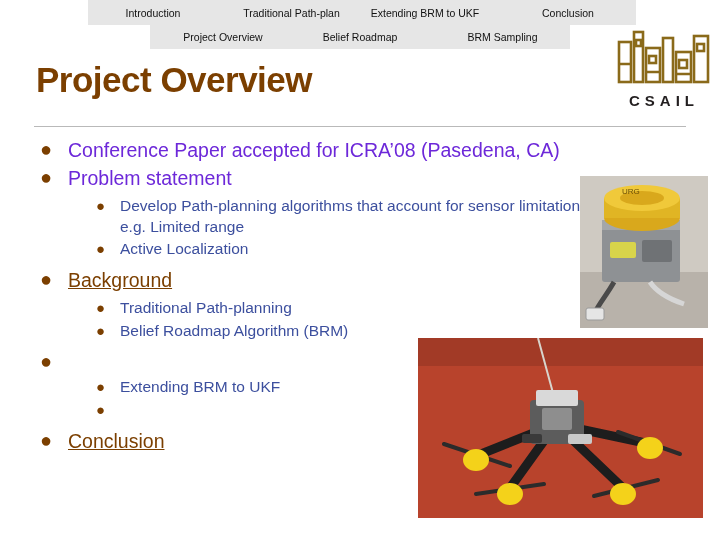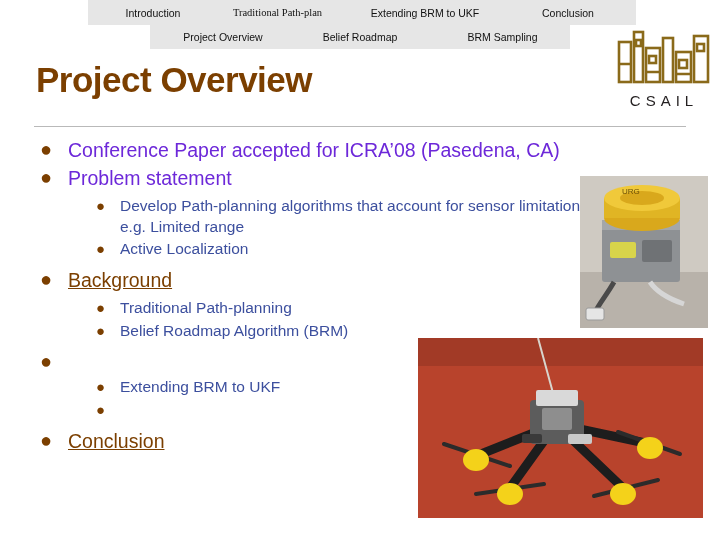--- a/index.html
+++ b/index.html
@@ -36,21 +36,21 @@
   .nav-item {
     font-size: 10.5px;
     color: #111111;
     white-space: nowrap;
     text-align: center;
     position: absolute;
   }
 
   
   .n1-0 { left: 10px;  width: 110px; }
-  .n1-1 { left: 122px; width: 135px; font-family: Liberation Serif, serif; }
+  .n1-1 { left: 136px; width: 135px; }
   .n1-2 { left: 262px; width: 150px; }
   .n1-3 { left: 420px; width: 120px; }
 
   
   .n2-0 { left: 8px;   width: 130px; }
   .n2-1 { left: 150px; width: 120px; }
   .n2-2 { left: 290px; width: 125px; }
 
   
   .logo-wrap {
@@ -61,21 +61,21 @@
     height: 80px;
   }
   .logo-mark {
     width: 96px;
     height: 58px;
   }
   .logo-text {
     font-size: 15px;
     letter-spacing: 5px;
     color: #231f20;
-    font-weight: normal;
+    font-weight: bold;
     text-align: center;
     margin-top: 2px;
   }
 
   
   .slide-title {
     position: absolute;
     left: 36px;
     top: 60px;
     font-size: 35px;

